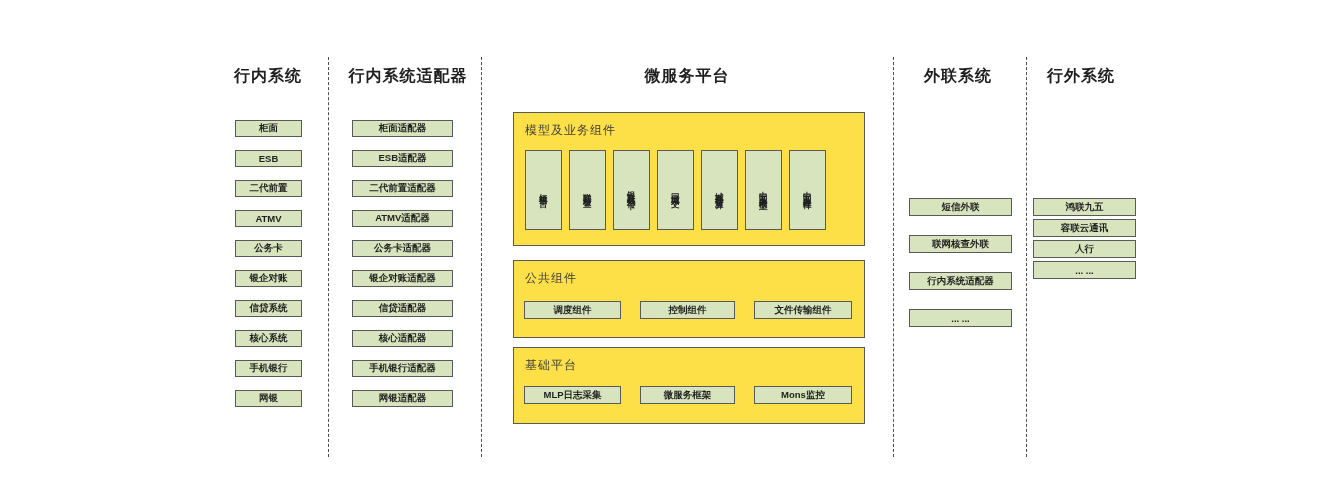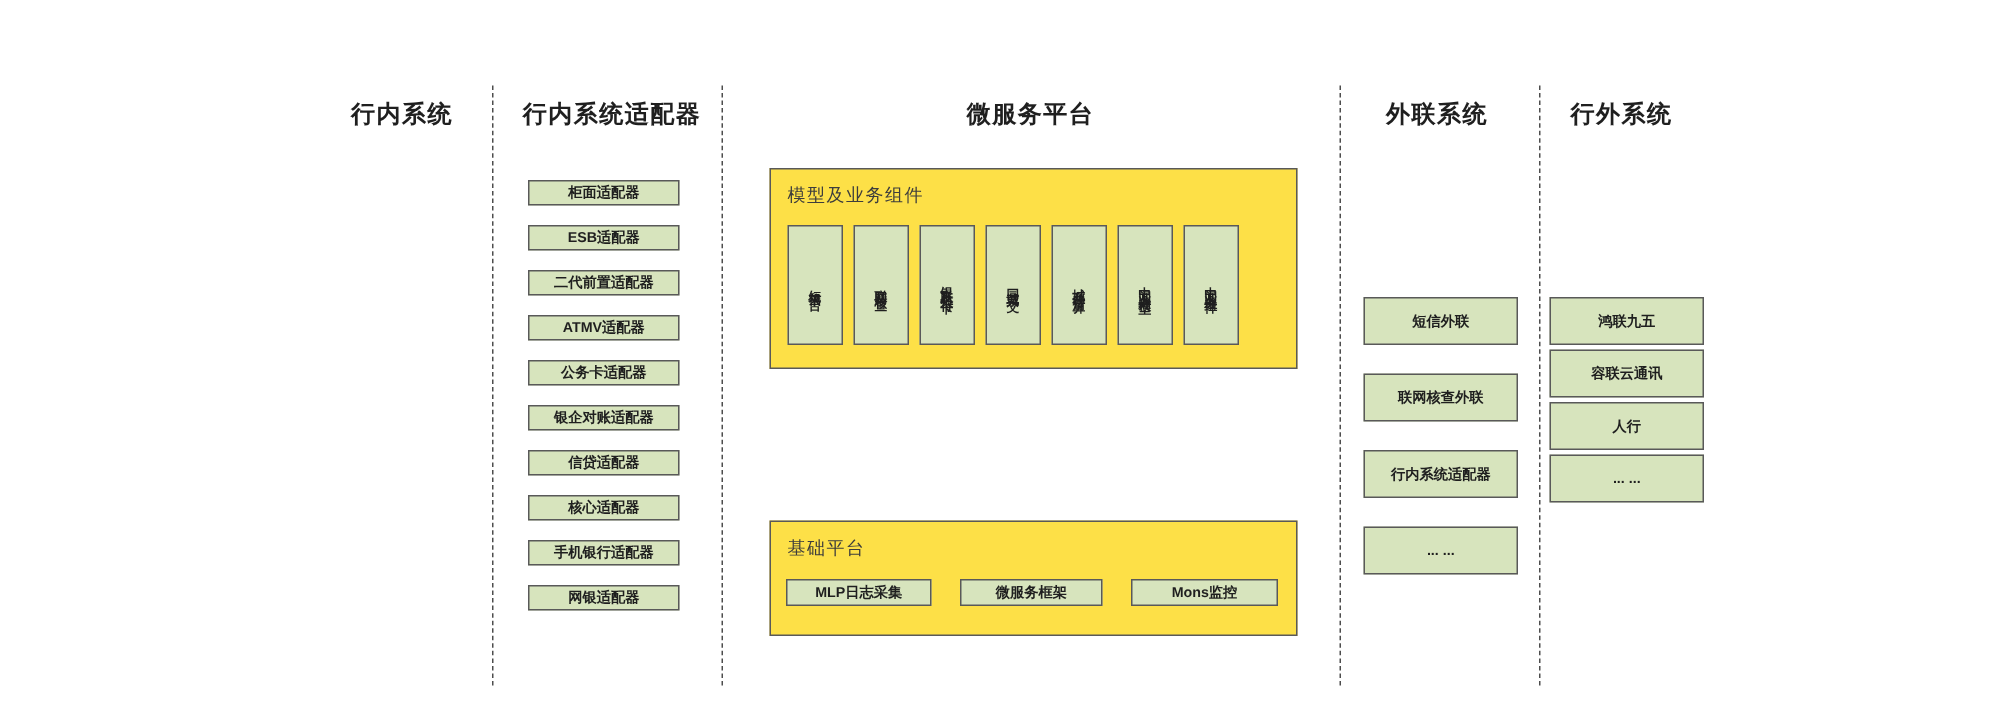--- a/index.html
+++ b/index.html
@@ -42,21 +42,21 @@
     border: 1px solid #595959;
     display: flex;
     align-items: center;
     justify-content: center;
     font-size: 9.5px;
     font-weight: bold;
     color: #1f1f1f;
     white-space: nowrap;
   }
   .vlist .sys-box { width: 100%; height: 17px; }
-  .vlist.right .sys-box { height: 32px; }
+  .vlist.right .sys-box { height: 18px; }
   .panel {
     position: absolute;
     background: #fde047;
     border: 1.5px solid #595959;
   }
   .panel-label {
     position: absolute;
     left: 11px;
     top: 9px;
     font-size: 12px;
@@ -104,20 +104,32 @@
   <div class="col-heading" style="left:408px">行内系统适配器</div>
   <div class="col-heading" style="left:687px">微服务平台</div>
   <div class="col-heading" style="left:958px">外联系统</div>
   <div class="col-heading" style="left:1081px">行外系统</div>
 
   <div class="separator" style="left:328px"></div>
   <div class="separator" style="left:481px"></div>
   <div class="separator" style="left:893px"></div>
   <div class="separator" style="left:1026px"></div>
 
+  <div class="vlist" style="left:235px;top:108px;width:67px;gap:13px">
+    <div class="sys-box">柜面</div>
+    <div class="sys-box">ESB</div>
+    <div class="sys-box">二代前置</div>
+    <div class="sys-box">ATMV</div>
+    <div class="sys-box">公务卡</div>
+    <div class="sys-box">银企对账</div>
+    <div class="sys-box">信贷系统</div>
+    <div class="sys-box">核心系统</div>
+    <div class="sys-box">手机银行</div>
+    <div class="sys-box">网银</div>
+  </div>
 
   <div class="vlist" style="left:352px;top:108px;width:101px;gap:13px">
     <div class="sys-box">柜面适配器</div>
     <div class="sys-box">ESB适配器</div>
     <div class="sys-box">二代前置适配器</div>
     <div class="sys-box">ATMV适配器</div>
     <div class="sys-box">公务卡适配器</div>
     <div class="sys-box">银企对账适配器</div>
     <div class="sys-box">信贷适配器</div>
     <div class="sys-box">核心适配器</div>
@@ -145,20 +157,28 @@
         </div>
       <div class="sys-box">
           <span>中间业务模型</span>
         </div>
       <div class="sys-box">
           <span>中间业务组件</span>
         </div>
     </div>
   </div>
 
+  <div class="panel" style="left:513px;top:248px;width:352px;height:78px">
+    <div class="panel-label">公共组件</div>
+    <div class="hitems" style="top:40px">
+      <div class="sys-box" style="width:97px">调度组件</div>
+      <div class="sys-box" style="width:95px">控制组件</div>
+      <div class="sys-box" style="width:98px">文件传输组件</div>
+    </div>
+  </div>
 
   <div class="panel" style="left:513px;top:335px;width:352px;height:77px">
     <div class="panel-label">基础平台</div>
     <div class="hitems" style="top:38px">
       <div class="sys-box" style="width:97px">MLP日志采集</div>
       <div class="sys-box" style="width:95px">微服务框架</div>
       <div class="sys-box" style="width:98px">Mons监控</div>
     </div>
   </div>
 

